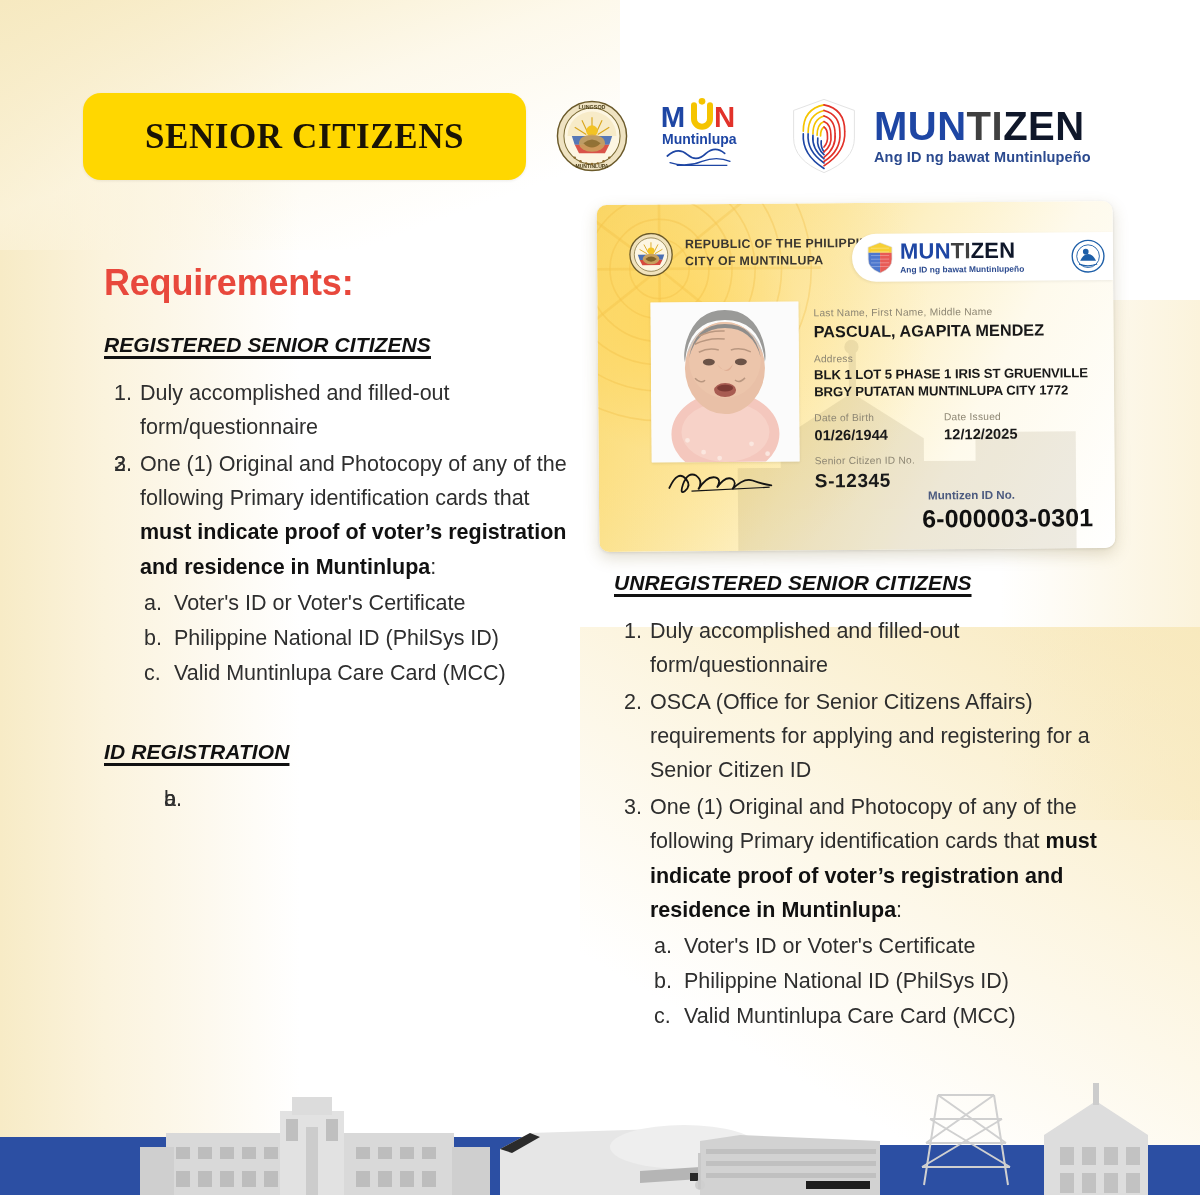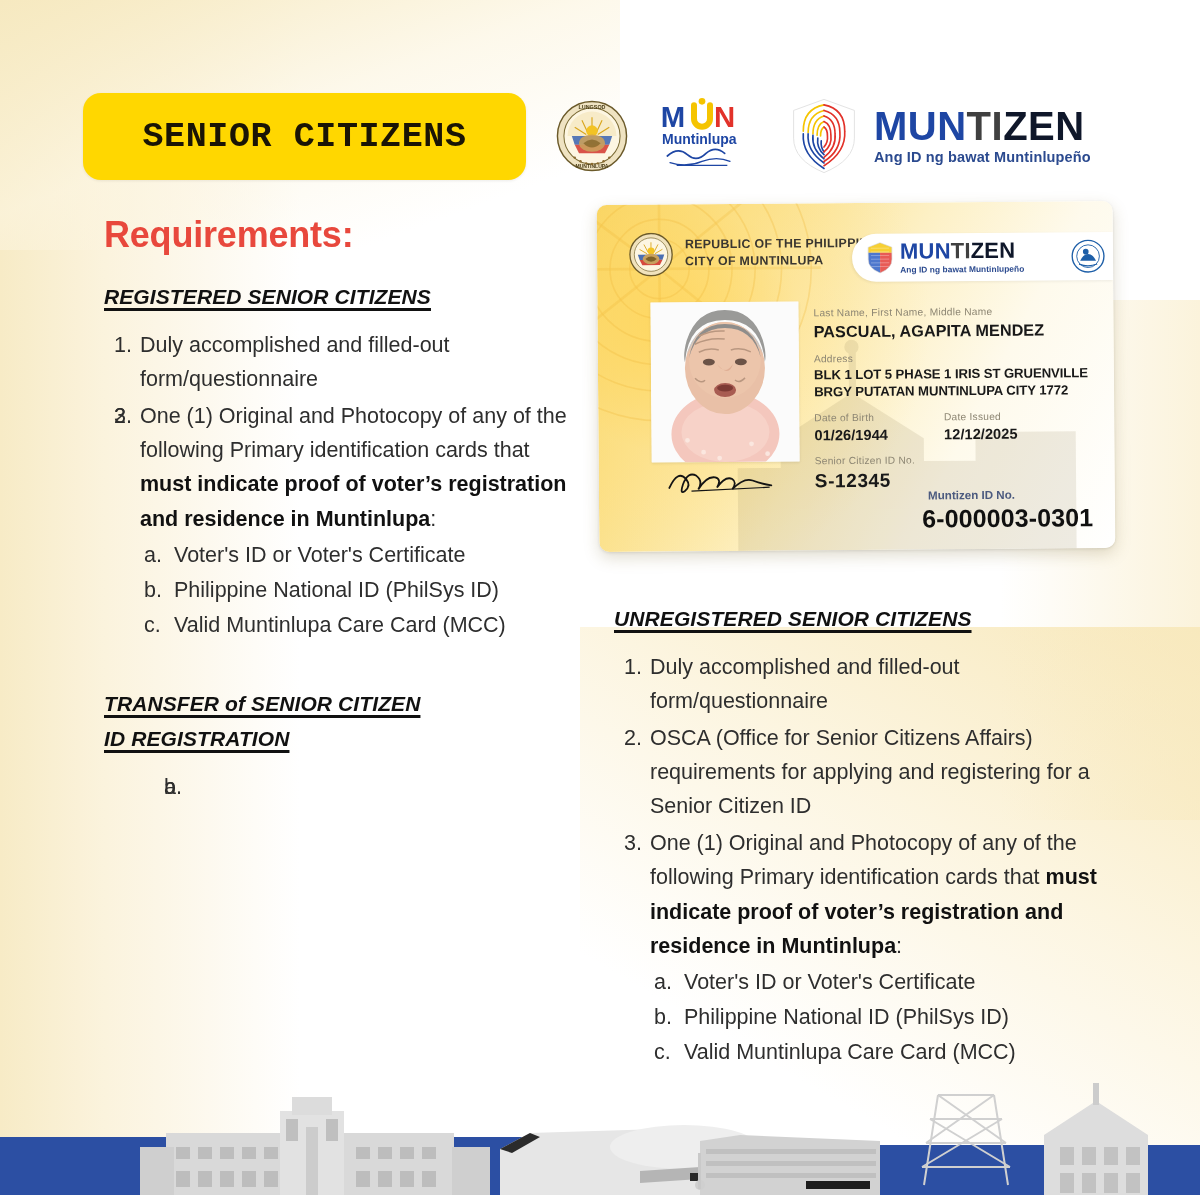--- a/index.html
+++ b/index.html
@@ -53,21 +53,21 @@
   #title-pill {
     position: absolute; left: 83px; top: 93px;
     width: 443px; height: 87px;
     background: #ffd700;
     border-radius: 18px;
     display: flex; align-items: center; justify-content: center;
     box-shadow: 0 1px 3px rgba(0,0,0,0.08);
   }
   #title-pill .title-text {
     font-size: 35px; font-weight: 800; letter-spacing: 0.6px;
-    color: #1a1405; font-family: Liberation Mono, monospace;
+    color: #1a1405; font-family: Liberation Serif, serif;
   }
 
   #logo-row {
     position: absolute; left: 556px; top: 88px;
     width: 600px; height: 95px;
     display: flex; align-items: center; gap: 0px;
   }
 
   .seal { width: 72px; height: 72px; flex: 0 0 auto; }
 
@@ -84,27 +84,28 @@
   #muntizen-wordmark .mz-sub {
     font-size: 14.5px; font-weight: 700; color: #2b4a8f; letter-spacing: 0.15px;
     margin-top: 3px; font-family: "Liberation Sans", sans-serif;
   }
 
   
   #col-left {
     position: absolute; left: 104px; top: 214px; width: 476px;
   }
   #col-right {
-    position: absolute; left: 614px; top: 604px; width: 510px;
+    position: absolute; left: 614px; top: 568px; width: 510px;
   }
 
   #requirements-heading {
     font-size: 36px; font-weight: 800; color: #e8483c;
     letter-spacing: -0.2px; margin-bottom: 26px;
     font-family: "Liberation Sans", sans-serif;
+    margin-top: 48px;
   }
 
   .section-heading {
     font-size: 21px; font-weight: 800; font-style: italic;
     color: #111111; text-decoration: underline;
     text-underline-offset: 4px; text-decoration-thickness: 2.5px;
     letter-spacing: 0.1px; line-height: 1.42;
     font-family: "Liberation Sans", sans-serif;
   }
   .section-heading.two-line { margin-bottom: 6px; }
@@ -601,21 +602,20 @@
           </li>
           <li>
             <span class="marker">c.</span>
             <span>Valid Muntinlupa Care Card (MCC)</span>
           </li>
         </ol>
       </li>
     </ol>
 
     <div id="transfer-block">
-      <div class="section-heading two-line">TRANSFER of SENIOR CITIZEN</div>
       <div class="section-heading">ID REGISTRATION</div>
 
       <ol class="alpha-list">
         <li>
           <span class="marker">a.</span>
         </li>
         <li>
           <span class="marker">b.</span>
         </li>
       </ol>

